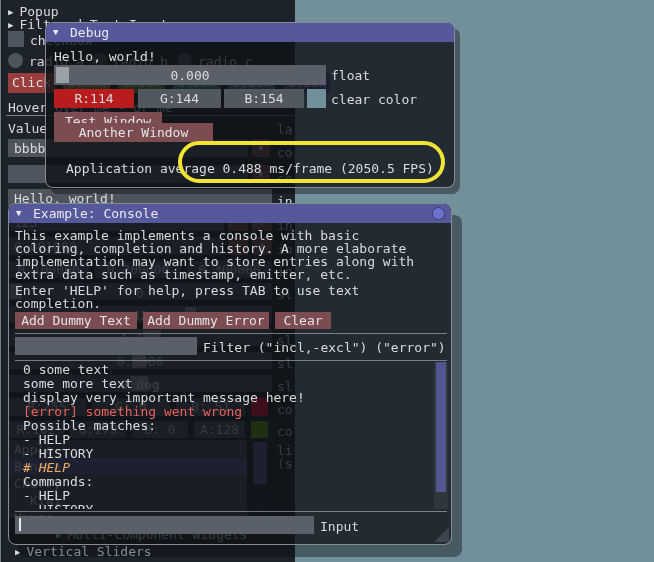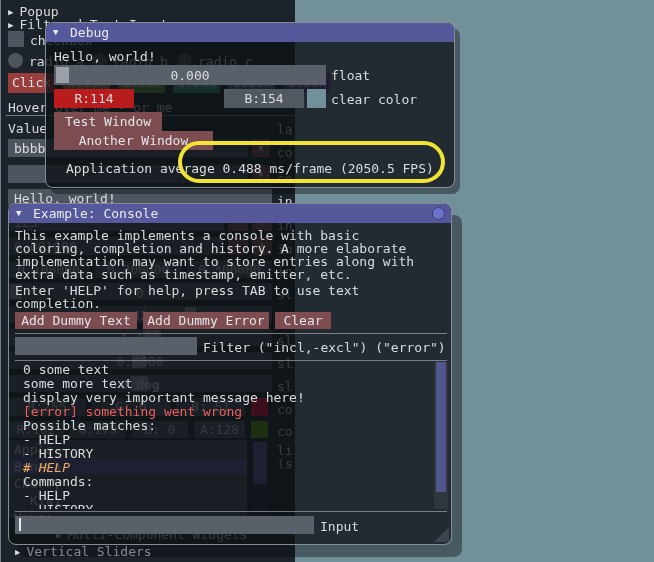--- a/index.html
+++ b/index.html
@@ -167,26 +167,27 @@
     </div>
     <div class="rowtext" style="left:8px;top:26px;">Hello, world!</div>
 
     <div class="dframe" style="left:8px;top:42px;width:272px;height:20px;">
       <div class="grab" style="left:2px;top:2px;width:13px;height:16px;"></div>
     </div>
     <div class="rowtext ctr" style="left:8px;top:45px;width:272px;">0.000</div>
     <div class="lbl" style="left:285px;top:45px;">float</div>
 
     <div class="dframe ctr" style="left:8px;top:66px;width:80px;height:19px;line-height:19px;background:#b91c1c;">R:114</div>
+    <div class="dframe ctr" style="left:92px;top:66px;width:83px;height:19px;line-height:19px;background:#51585f;">G:144</div>
     <div class="dframe ctr" style="left:178px;top:66px;width:80px;height:19px;line-height:19px;background:#51585f;">B:154</div>
     <div class="swatch" style="left: 261px; top: 66px; width: 19px; height: 19px; background: rgb(114, 144, 154);"></div>
     <div class="lbl" style="left:285px;top:69px;">clear color</div>
 
     <div class="btn" style="left:8px;top:89px;width:108px;height:19px;line-height:19px;">Test Window</div>
-    <div class="btn" style="left:8px;top:108px;width:159px;height:19px;line-height:19px;">Another Window</div>
+    <div class="btn" style="left:8px;top:100px;width:159px;height:19px;line-height:19px;">Another Window</div>
 
     <div class="rowtext" style="left:20px;top:138px;text-align:right;">Application average 0.488 ms/frame (2050.5 FPS)</div>
   </div>
 
   <div id="console-window" class="win">
     <div class="titlebar">
       <span class="arrow">▼</span>
       <span class="ttl">Example: Console</span>
       <div class="abs" style="right:6px;top:3px;width:13px;height:13px;border-radius:50%;background:#6c73cc;border:1px solid #383d6e;box-sizing:border-box;"></div>
     </div>

